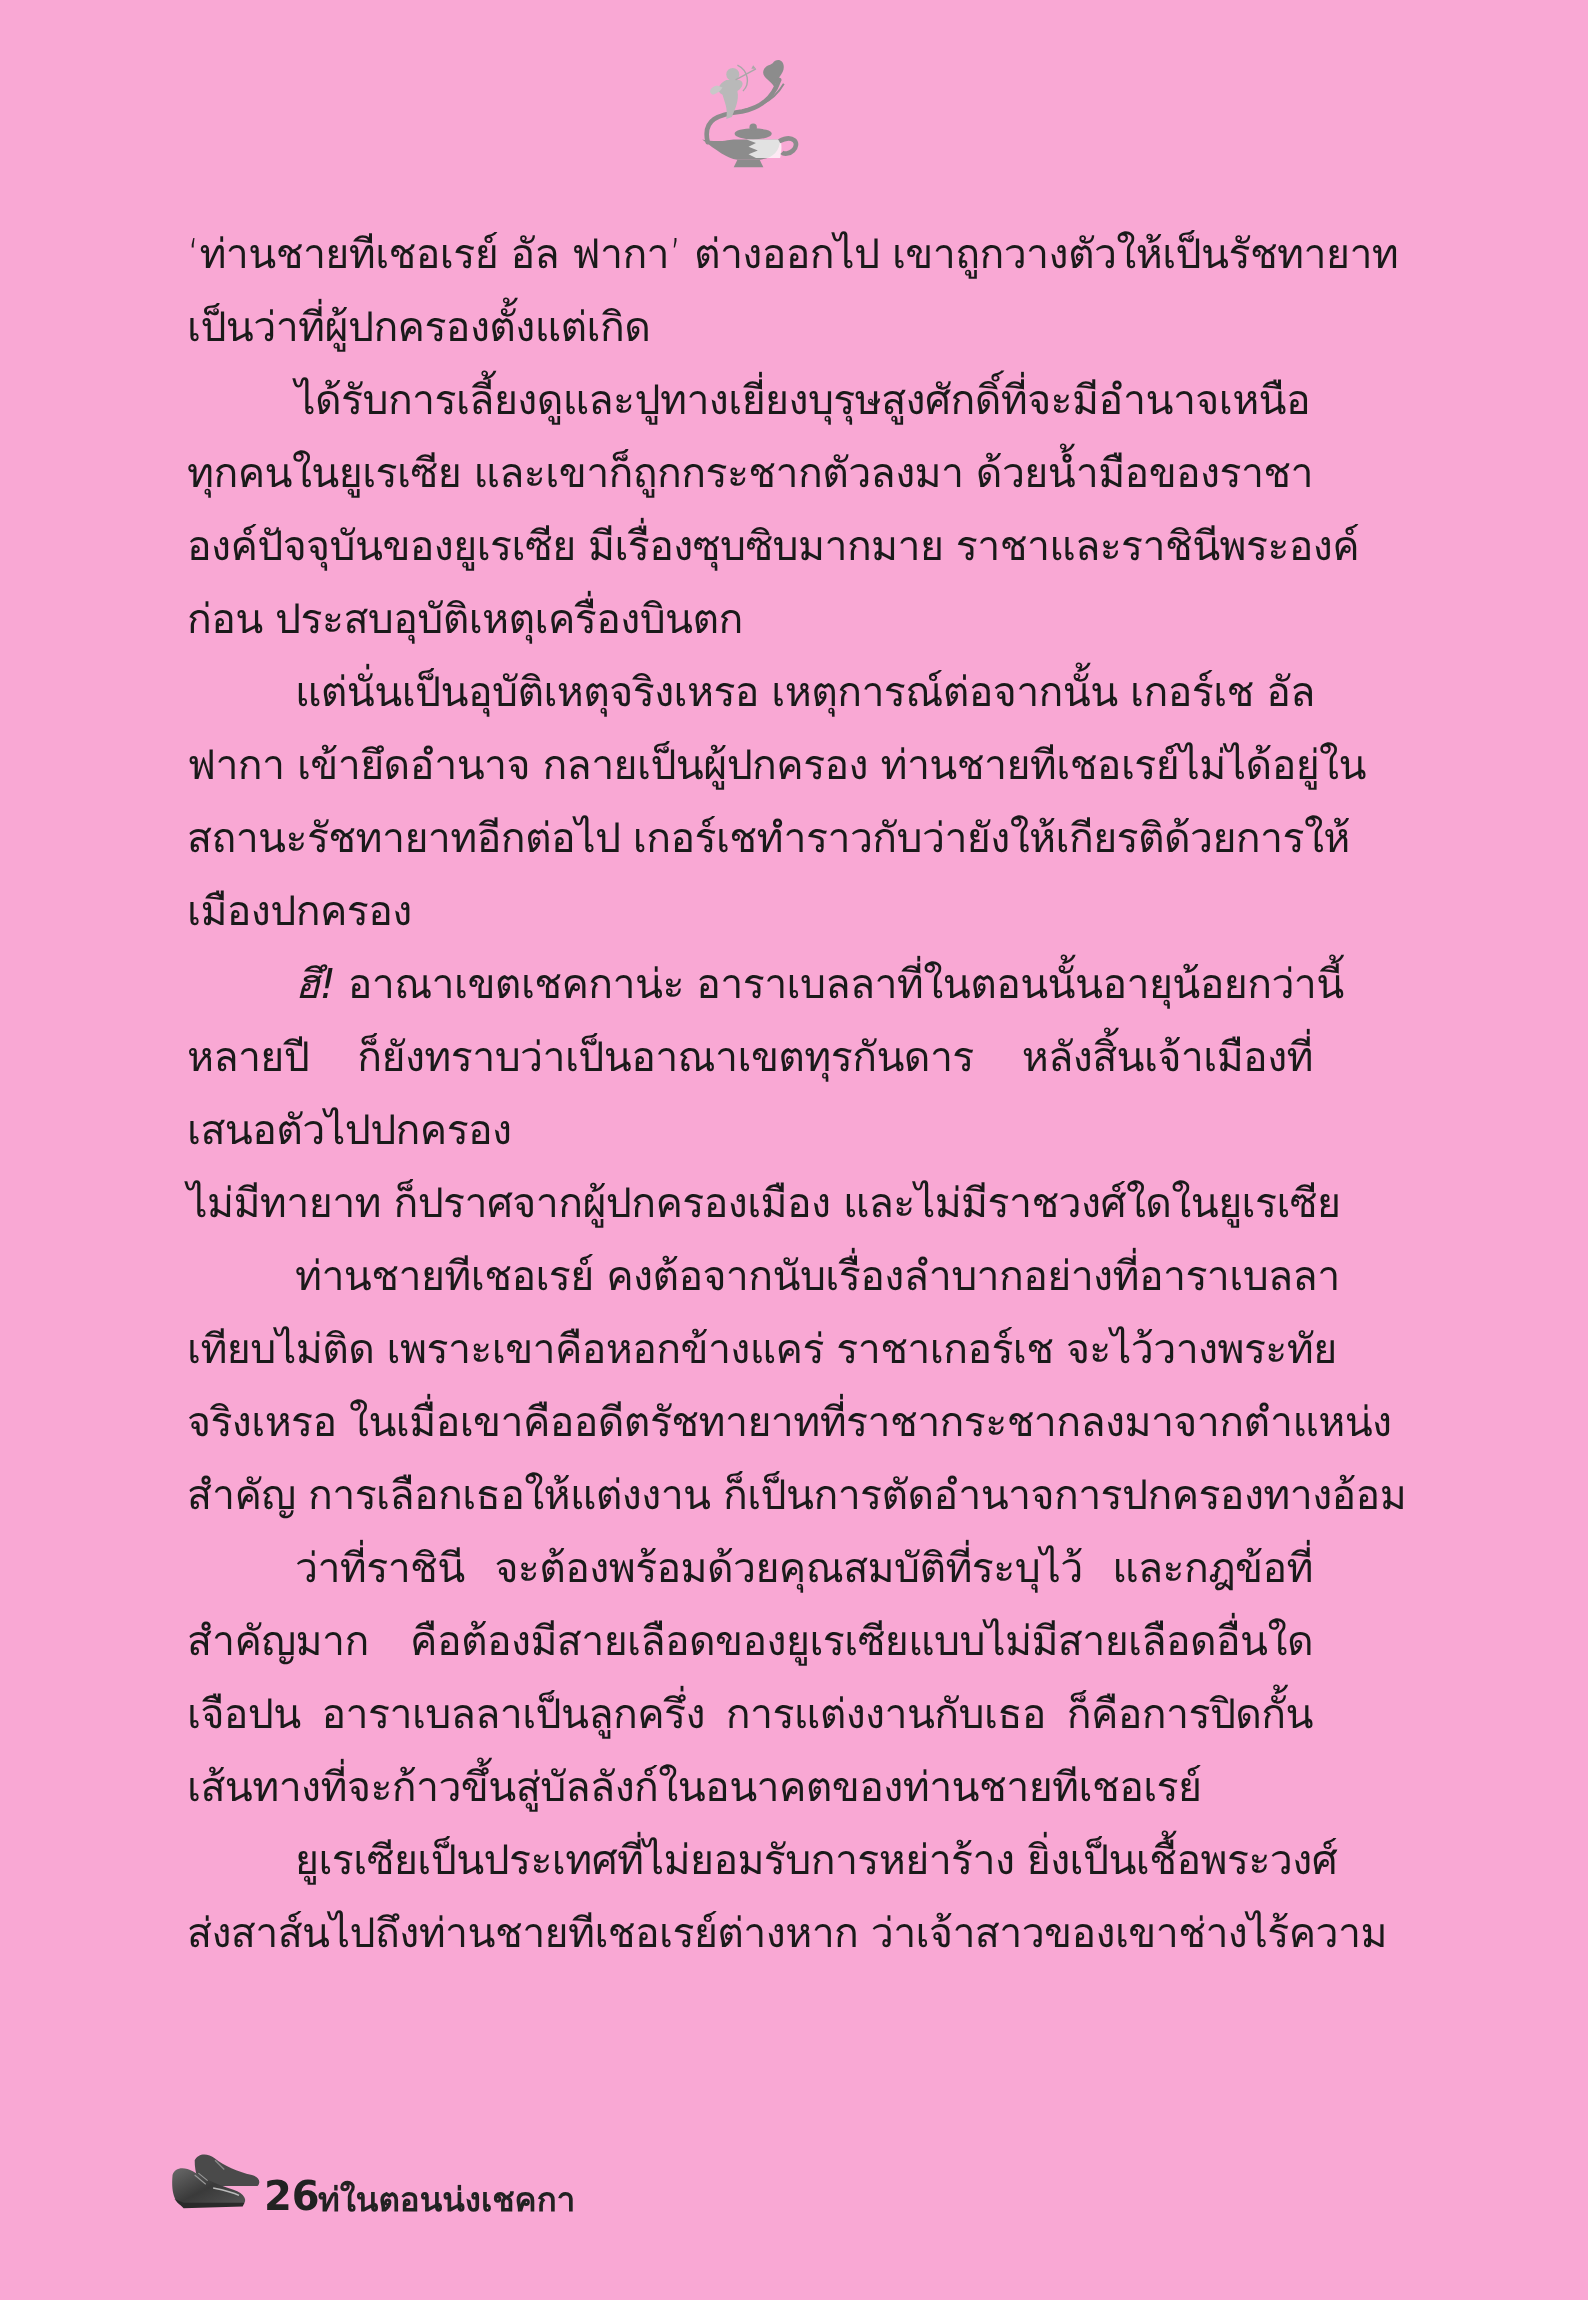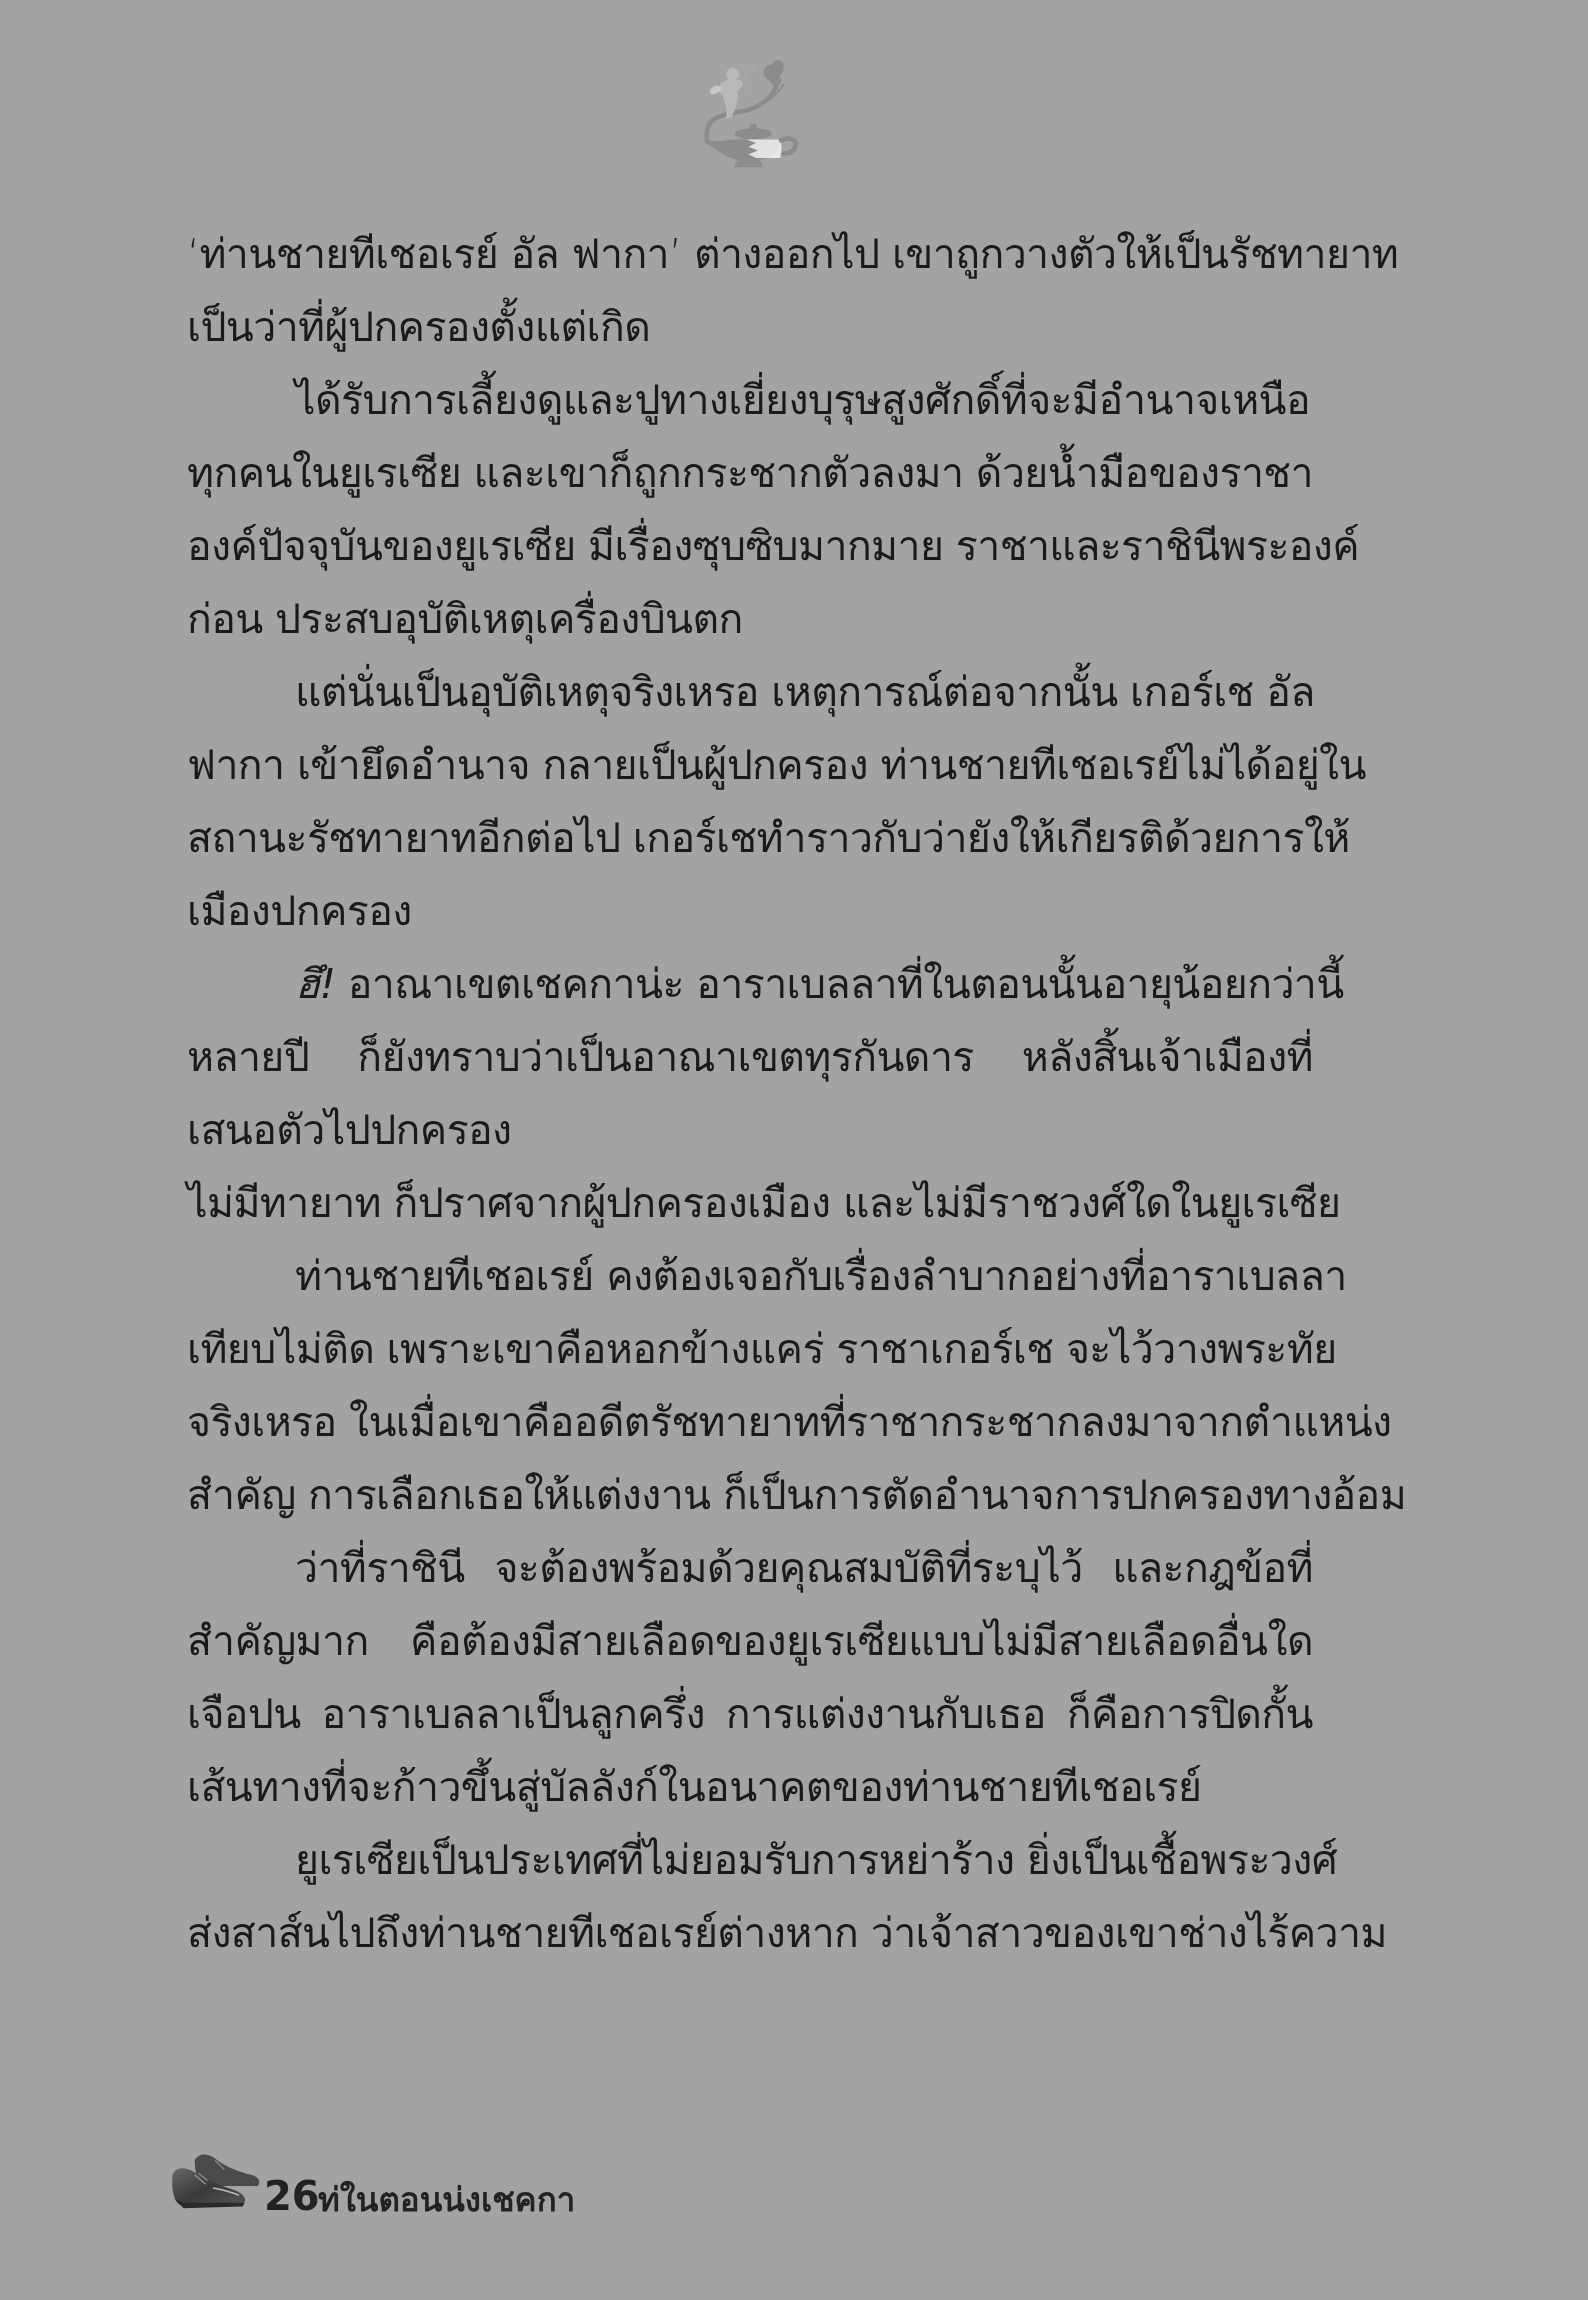--- a/index.html
+++ b/index.html
@@ -1,17 +1,17 @@
 <!DOCTYPE html>
 <html style="font-size:15px"><head>
   <meta charset="utf-8">
   <style>
     html, body { margin: 0; padding: 0; background: #ffffff; }
     body { width: 1589px; height: 2300px; position: relative; overflow: hidden; }
-    .page { position: absolute; left: 0; top: 0; width: 1589px; height: 2300px; background: #a3a3a3; }
+    .page { position: absolute; left: 0; top: 0; width: 1589px; height: 2300px; background: #f9a8d4; }
     .ornament { position: absolute; left: 691px; top: 54px; width: 116px; height: 116px; }
     .body-text {
       position: absolute; left: 187px; top: 218px; width: 1126px;
       font-family: "DejaVu Sans", sans-serif; font-size: 41px; font-weight: 300;
       color: #1a1a1a; line-height: 73px; letter-spacing: -0.6px;
     }
     .line { display: block; white-space: nowrap; text-align: justify; text-align-last: justify; height: 73px; overflow: visible; }
     .line.last { text-align-last: left; }
     .line.indent { padding-left: 108px; }
     .em { font-style: italic; }
@@ -71,21 +71,21 @@
     <span class="line indent">แต่นั่นเป็นอุบัติเหตุจริงเหรอ เหตุการณ์ต่อจากนั้น เกอร์เช อัล</span>
     <span class="line">ฟากา เข้ายึดอำนาจ กลายเป็นผู้ปกครอง ท่านชายทีเชอเรย์ไม่ได้อยู่ใน</span>
     <span class="line">สถานะรัชทายาทอีกต่อไป เกอร์เชทำราวกับว่ายังให้เกียรติด้วยการให้</span>
     <span class="line last">เมืองปกครอง</span>
 
     <span class="line indent"><span class="em">ฮึ!</span> <span>อาณาเขตเชคกาน่ะ อาราเบลลาที่ในตอนนั้นอายุน้อยกว่านี้</span></span>
     <span class="line">หลายปี ก็ยังทราบว่าเป็นอาณาเขตทุรกันดาร หลังสิ้นเจ้าเมืองที่</span>
     <span class="line last">เสนอตัวไปปกครอง</span>
     <span class="line">ไม่มีทายาท ก็ปราศจากผู้ปกครองเมือง และไม่มีราชวงศ์ใดในยูเรเซีย</span>
 
-    <span class="line indent">ท่านชายทีเชอเรย์ คงต้องเจอกับเรื่องลำบากอย่างที่อาราเบลลา</span>
+    <span class="line indent">ท่านชายทีเชอเรย์ คงต้อจากนับเรื่องลำบากอย่างที่อาราเบลลา</span>
     <span class="line">เทียบไม่ติด เพราะเขาคือหอกข้างแคร่ ราชาเกอร์เช จะไว้วางพระทัย</span>
     <span class="line">จริงเหรอ ในเมื่อเขาคืออดีตรัชทายาทที่ราชากระชากลงมาจากตำแหน่ง</span>
     <span class="line">สำคัญ การเลือกเธอให้แต่งงาน ก็เป็นการตัดอำนาจการปกครองทางอ้อม</span>
 
     <span class="line indent">ว่าที่ราชินี จะต้องพร้อมด้วยคุณสมบัติที่ระบุไว้ และกฎข้อที่</span>
     <span class="line">สำคัญมาก คือต้องมีสายเลือดของยูเรเซียแบบไม่มีสายเลือดอื่นใด</span>
     <span class="line">เจือปน อาราเบลลาเป็นลูกครึ่ง การแต่งงานกับเธอ ก็คือการปิดกั้น</span>
     <span class="line last">เส้นทางที่จะก้าวขึ้นสู่บัลลังก์ในอนาคตของท่านชายทีเชอเรย์</span>
 
     <span class="line indent">ยูเรเซียเป็นประเทศที่ไม่ยอมรับการหย่าร้าง ยิ่งเป็นเชื้อพระวงศ์</span>

